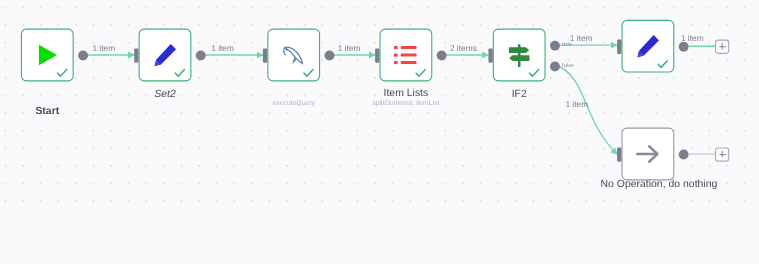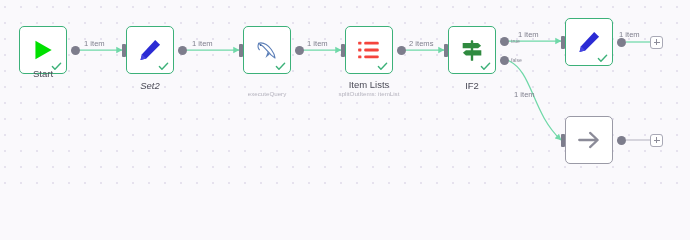--- a/index.html
+++ b/index.html
@@ -68,21 +68,21 @@
 
   <div class="node" style="left:19px;top:26px;">
     <svg class="glyph" viewBox="0 0 24 24">
       <path d="M5 3.5 L20 12 L5 20.5 Z" fill="#00e000"></path>
     </svg>
     <svg class="tick" viewBox="0 0 12 12">
       <path d="M1.5 6 L4.3 9 L10.5 2.4" fill="none" stroke="#3cb179" stroke-width="1.5" stroke-linecap="round" stroke-linejoin="round"></path>
     </svg>
   </div>
   <div class="out-port" style="left:71px;top:45.5px;"></div>
-  <div class="nlabel" style="left:9px;top:68px;width:68px;">Start</div>
+  <div class="nlabel" style="left:9px;top:96px;width:68px;font-weight:bold;">Start</div>
 
   <div class="in-port" style="left:122px;top:43.5px;"></div>
   <div class="node" style="left:126px;top:26px;">
     <svg class="glyph" viewBox="0 0 24 24">
       <path d="M16.8 2.7 L21.3 7.2 L8.6 19.9 L3.2 21.3 L4.6 15.9 Z" fill="#2b2bd4"></path>
       <path d="M4.6 15.9 L8.6 19.9 L3.2 21.3 Z" fill="#4646e0"></path>
     </svg>
     <svg class="tick" viewBox="0 0 12 12">
       <path d="M1.5 6 L4.3 9 L10.5 2.4" fill="none" stroke="#3cb179" stroke-width="1.5" stroke-linecap="round" stroke-linejoin="round"></path>
     </svg>
@@ -163,20 +163,21 @@
   <div class="elabel" style="left:619px;top:30px;">1 item</div>
   <div class="plusbtn" style="left:650px;top:35.5px;"></div>
 
   <div class="in-port" style="left:561px;top:133.5px;"></div>
   <div class="node pending" style="left:565px;top:116px;">
     <svg class="glyph" viewBox="0 0 24 24">
       <path d="M3 12 H19.5 M13 5.5 L20 12 L13 18.5" fill="none" stroke="#8b8b98" stroke-width="2.1" stroke-linecap="round" stroke-linejoin="round"></path>
     </svg>
   </div>
   <div class="out-port" style="left:617px;top:135.5px;"></div>
+  <div class="nlabel wrap" style="left:545px;top:162px;width:108px;">No Operation, do nothing</div>
   <div class="plusbtn" style="left:650px;top:133.5px;"></div>
 
   <div class="elabel" style="left:84px;top:39px;">1 item</div>
   <div class="elabel" style="left:192px;top:39px;">1 item</div>
   <div class="elabel" style="left:307px;top:39px;">1 item</div>
   <div class="elabel" style="left:409px;top:39px;">2 items</div>
   <div class="elabel" style="left:518px;top:30px;">1 item</div>
   <div class="elabel" style="left:514px;top:90px;">1 item</div>
 
 </div>

